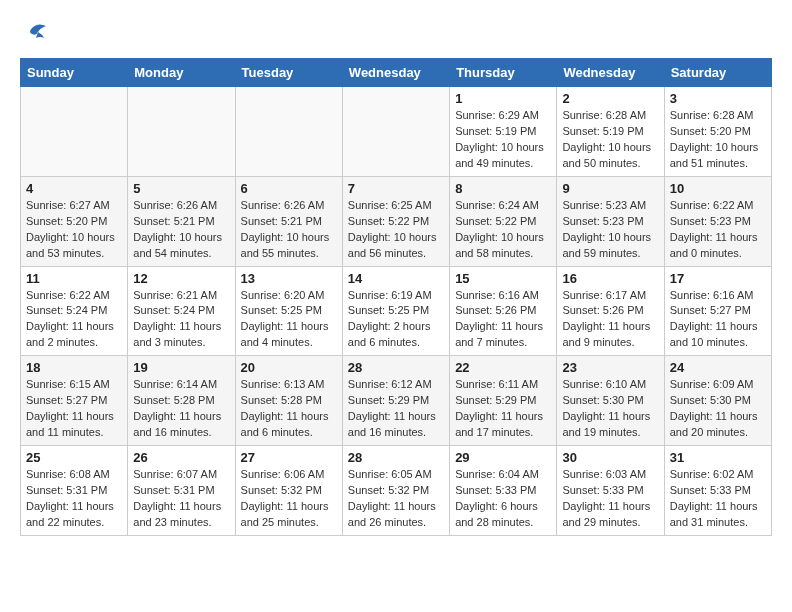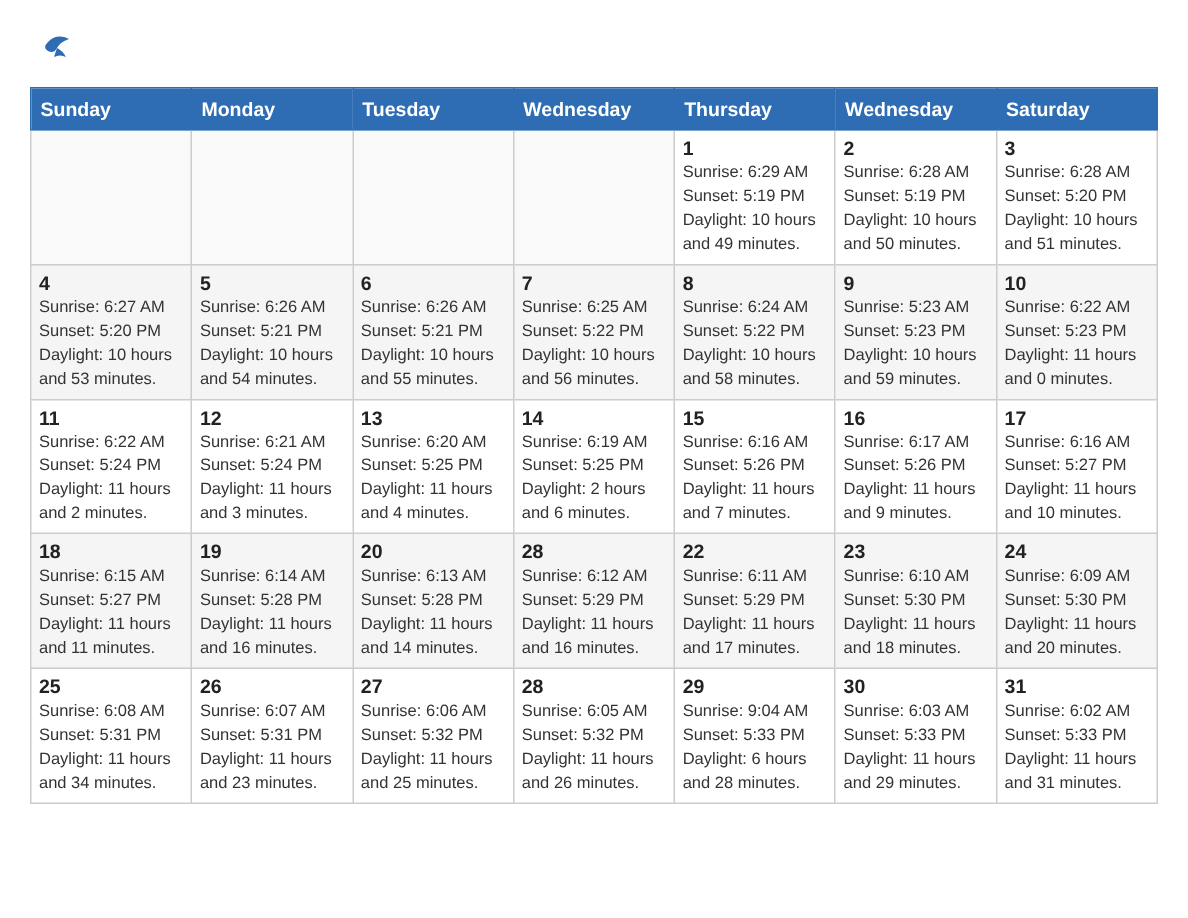--- a/index.html
+++ b/index.html
@@ -196,59 +196,59 @@
         <td>
           <div class="day-number">18</div>
           <div class="day-info"><span>Sunrise: 6:15 AM</span><br><span>Sunset: 5:27 PM</span><br><span>Daylight: 11 hours and 11 minutes.</span></div>
         </td>
         <td>
           <div class="day-number">19</div>
           <div class="day-info"><span>Sunrise: 6:14 AM</span><br><span>Sunset: 5:28 PM</span><br><span>Daylight: 11 hours and 16 minutes.</span></div>
         </td>
         <td>
           <div class="day-number">20</div>
-          <div class="day-info"><span>Sunrise: 6:13 AM</span><br><span>Sunset: 5:28 PM</span><br><span>Daylight: 11 hours and 14 minutes.</span></div>
+          <div class="day-info"><span>Sunrise: 6:13 AM</span><br><span>Sunset: 5:28 PM</span><br><span>Daylight: 11 hours and 6 minutes.</span></div>
         </td>
         <td>
           <div class="day-number">28</div>
           <div class="day-info"><span>Sunrise: 6:12 AM</span><br><span>Sunset: 5:29 PM</span><br><span>Daylight: 11 hours and 16 minutes.</span></div>
         </td>
         <td>
           <div class="day-number">22</div>
           <div class="day-info"><span>Sunrise: 6:11 AM</span><br><span>Sunset: 5:29 PM</span><br><span>Daylight: 11 hours and 17 minutes.</span></div>
         </td>
         <td>
           <div class="day-number">23</div>
-          <div class="day-info"><span>Sunrise: 6:10 AM</span><br><span>Sunset: 5:30 PM</span><br><span>Daylight: 11 hours and 18 minutes.</span></div>
+          <div class="day-info"><span>Sunrise: 6:10 AM</span><br><span>Sunset: 5:30 PM</span><br><span>Daylight: 11 hours and 19 minutes.</span></div>
         </td>
         <td>
           <div class="day-number">24</div>
           <div class="day-info"><span>Sunrise: 6:09 AM</span><br><span>Sunset: 5:30 PM</span><br><span>Daylight: 11 hours and 20 minutes.</span></div>
         </td>
       </tr>
       <tr class="row-white">
         <td>
           <div class="day-number">25</div>
-          <div class="day-info"><span>Sunrise: 6:08 AM</span><br><span>Sunset: 5:31 PM</span><br><span>Daylight: 11 hours and 34 minutes.</span></div>
+          <div class="day-info"><span>Sunrise: 6:08 AM</span><br><span>Sunset: 5:31 PM</span><br><span>Daylight: 11 hours and 22 minutes.</span></div>
         </td>
         <td>
           <div class="day-number">26</div>
           <div class="day-info"><span>Sunrise: 6:07 AM</span><br><span>Sunset: 5:31 PM</span><br><span>Daylight: 11 hours and 23 minutes.</span></div>
         </td>
         <td>
           <div class="day-number">27</div>
           <div class="day-info"><span>Sunrise: 6:06 AM</span><br><span>Sunset: 5:32 PM</span><br><span>Daylight: 11 hours and 25 minutes.</span></div>
         </td>
         <td>
           <div class="day-number">28</div>
           <div class="day-info"><span>Sunrise: 6:05 AM</span><br><span>Sunset: 5:32 PM</span><br><span>Daylight: 11 hours and 26 minutes.</span></div>
         </td>
         <td>
           <div class="day-number">29</div>
-          <div class="day-info"><span>Sunrise: 9:04 AM</span><br><span>Sunset: 5:33 PM</span><br><span>Daylight: 6 hours and 28 minutes.</span></div>
+          <div class="day-info"><span>Sunrise: 6:04 AM</span><br><span>Sunset: 5:33 PM</span><br><span>Daylight: 6 hours and 28 minutes.</span></div>
         </td>
         <td>
           <div class="day-number">30</div>
           <div class="day-info"><span>Sunrise: 6:03 AM</span><br><span>Sunset: 5:33 PM</span><br><span>Daylight: 11 hours and 29 minutes.</span></div>
         </td>
         <td>
           <div class="day-number">31</div>
           <div class="day-info"><span>Sunrise: 6:02 AM</span><br><span>Sunset: 5:33 PM</span><br><span>Daylight: 11 hours and 31 minutes.</span></div>
         </td>
       </tr>

